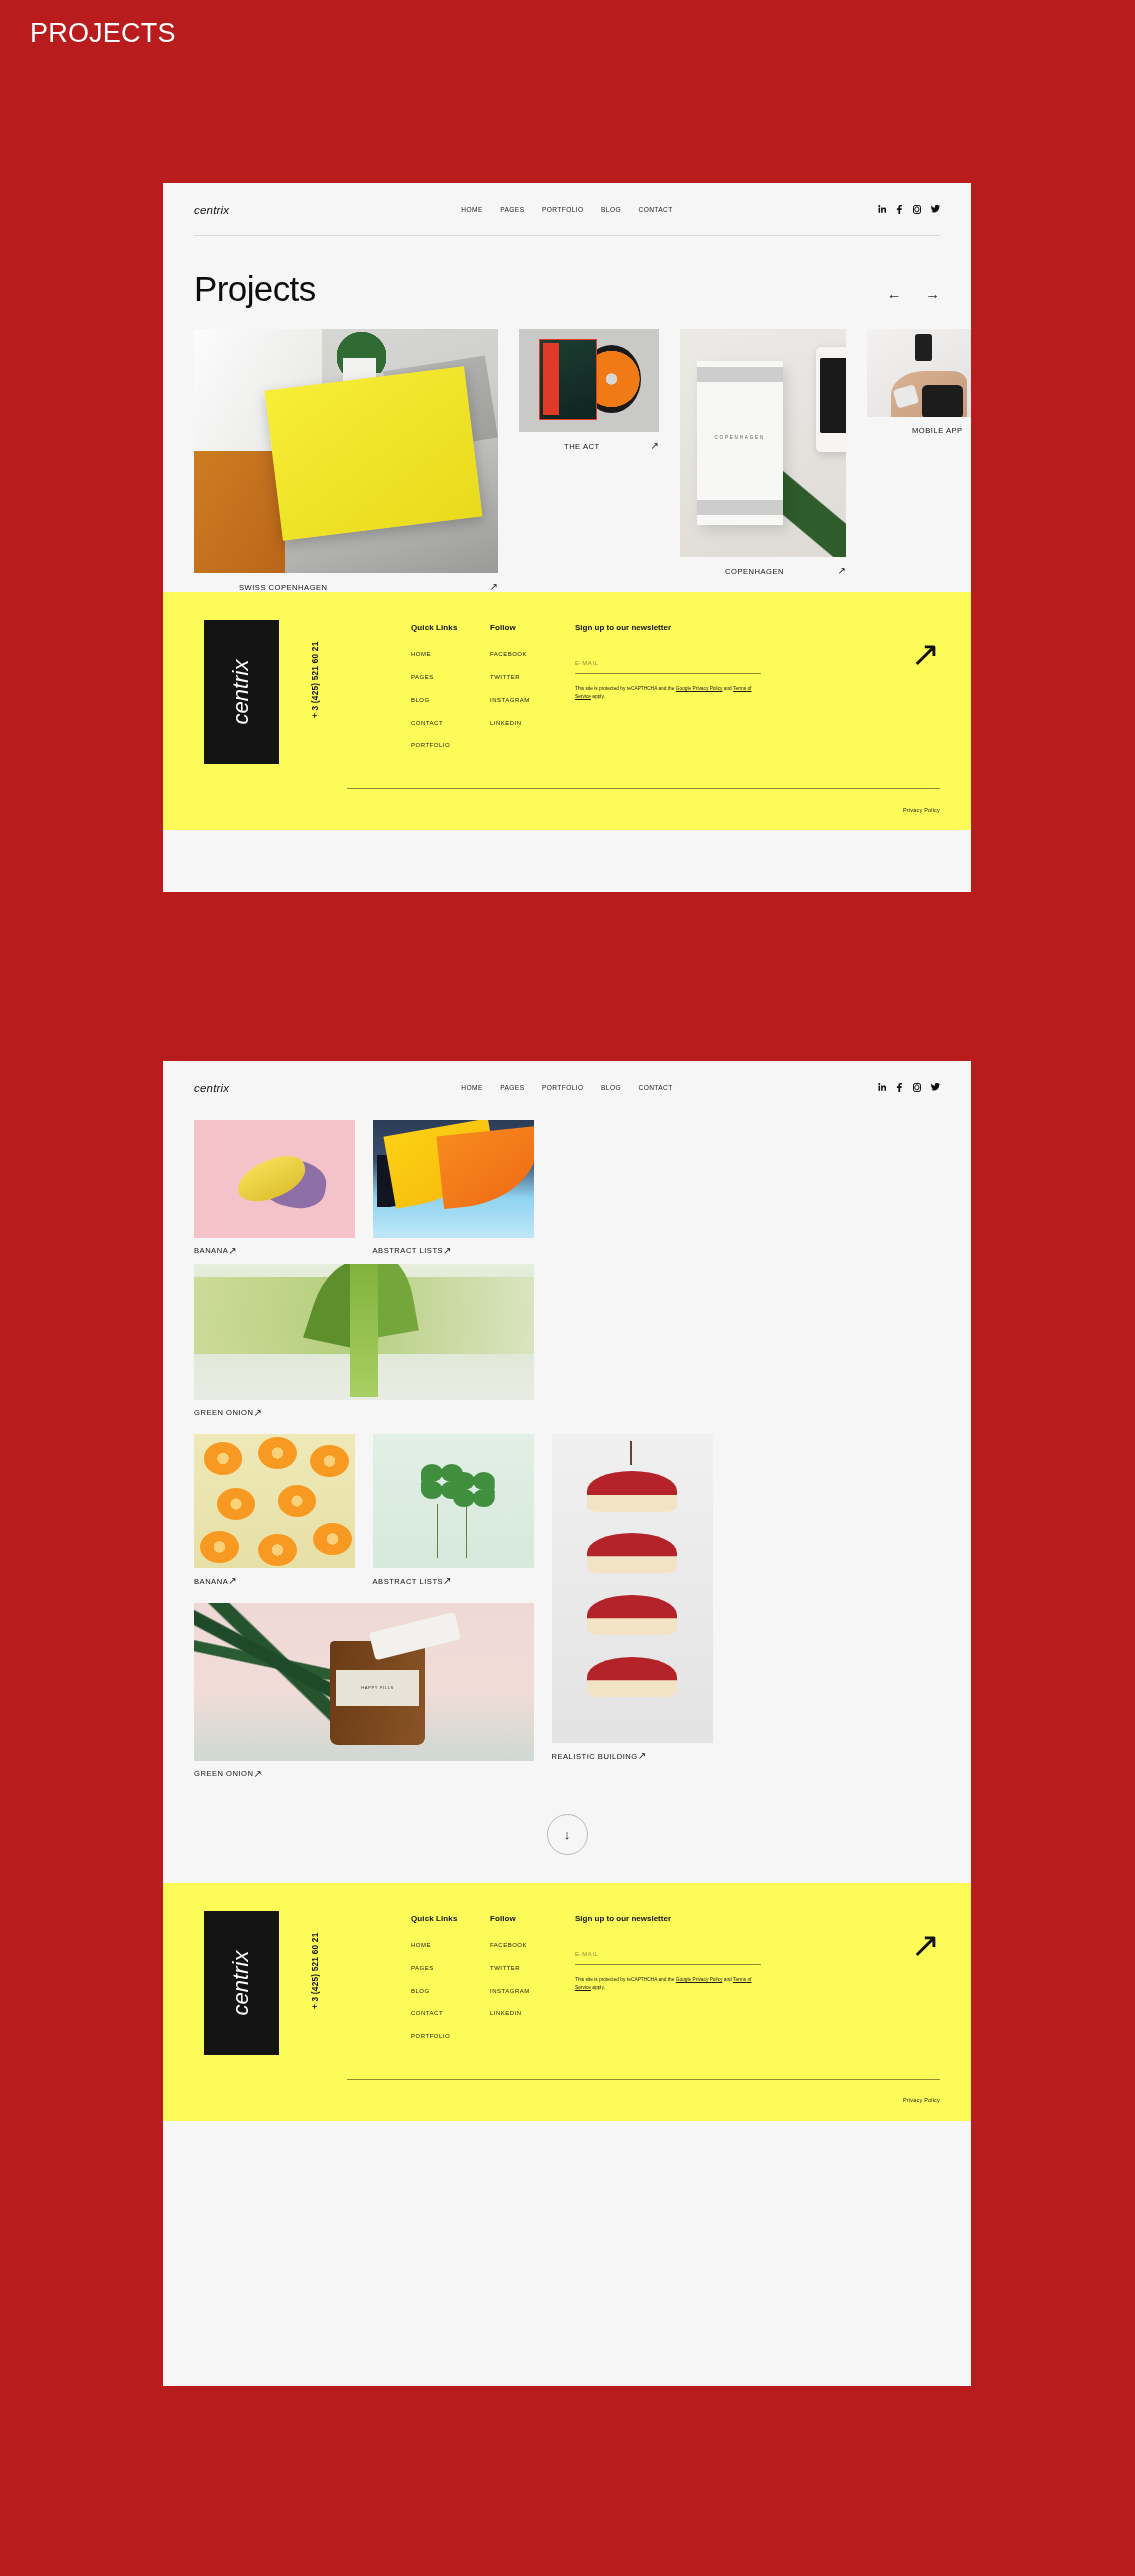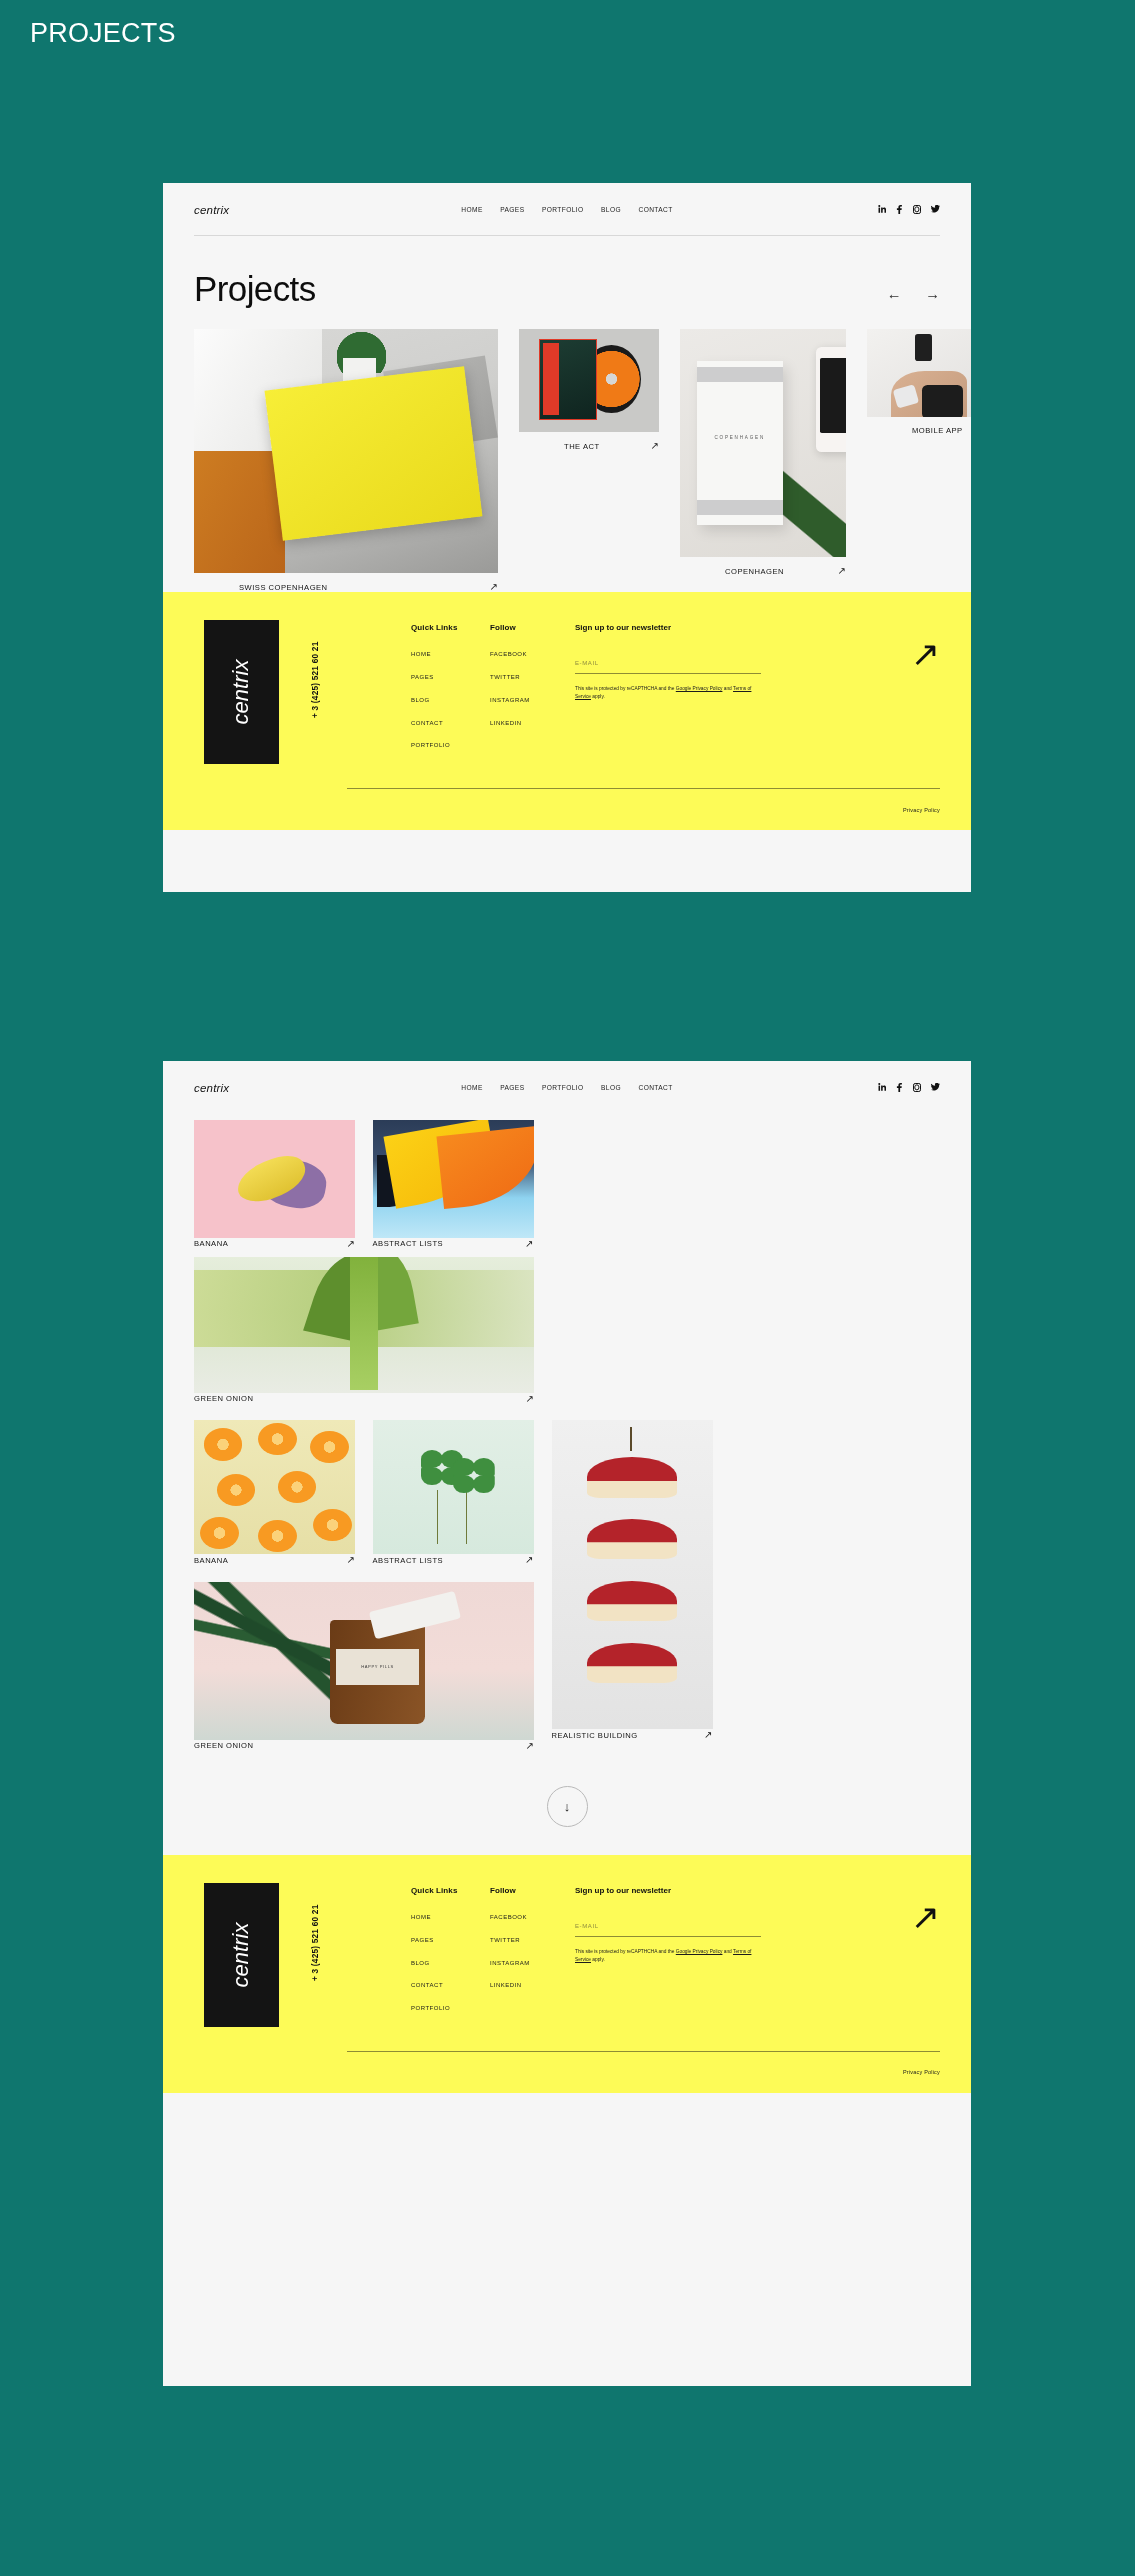--- a/index.html
+++ b/index.html
@@ -2,21 +2,21 @@
 <html style="font-size:14.7px"><head>
 <meta charset="utf-8">
 <style>
   * { box-sizing: border-box; margin: 0; padding: 0; }
   html, body {
     width: 1135px; height: 2576px;
     background: #000;
     font-family: "Liberation Sans", sans-serif;
     overflow: hidden;
   }
-  .page { position: relative; width: 1135px; height: 2576px; background: #0f766e; }
+  .page { position: relative; width: 1135px; height: 2576px; background: #b91c1c; }
 
   .page-title {
     position: absolute; left: 30px; top: 18.4px;
     color: #fff; font-size: 27px; font-weight: 400; letter-spacing: 0.2px;
   }
 
   
   .window {
     position: absolute;
     left: 163px; width: 808px;
@@ -177,22 +177,22 @@
     position: absolute; right: 31px; bottom: 17.5px;
     font-size: 5.5px; color: #1b1b1b; text-decoration: none; letter-spacing: 0.2px;
   }
 
   
   .gallery { padding: 5.5px 31px 0 31px; }
   .g-row { display: flex; gap: 17.5px; margin-bottom: 16.6px; }
   .g-item { display: flex; flex-direction: column; }
   .g-item .thumb { width: 100%; display: block; }
   .g-item .meta {
-    display: flex; align-items: center; justify-content: space-between;
-    padding-top: 1px;
+    display: flex; align-items: center; 
+    padding-top: 8px;
   }
   .g-item .meta .cap {
     font-size: 7.6px; letter-spacing: 0.5px; color: #111; font-weight: 500;
   }
   .g-item .meta .arw { font-size: 10px; color: #111; line-height: 1; }
 
   .g-left-stack { display: flex; flex-direction: column; }
 
   .scroll-more {
     display: flex; justify-content: center; padding: 18.4px 0 28px 0;

